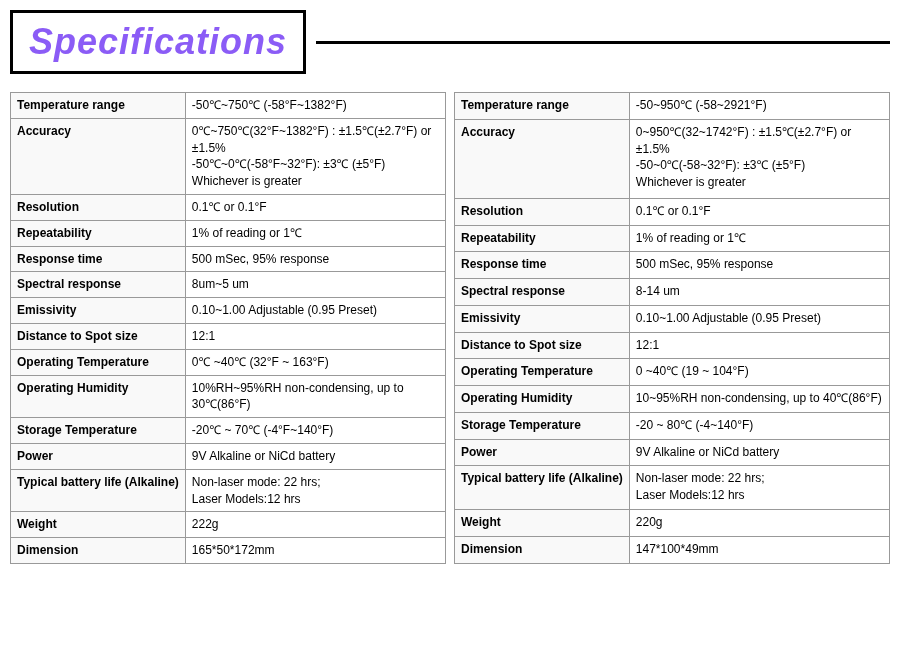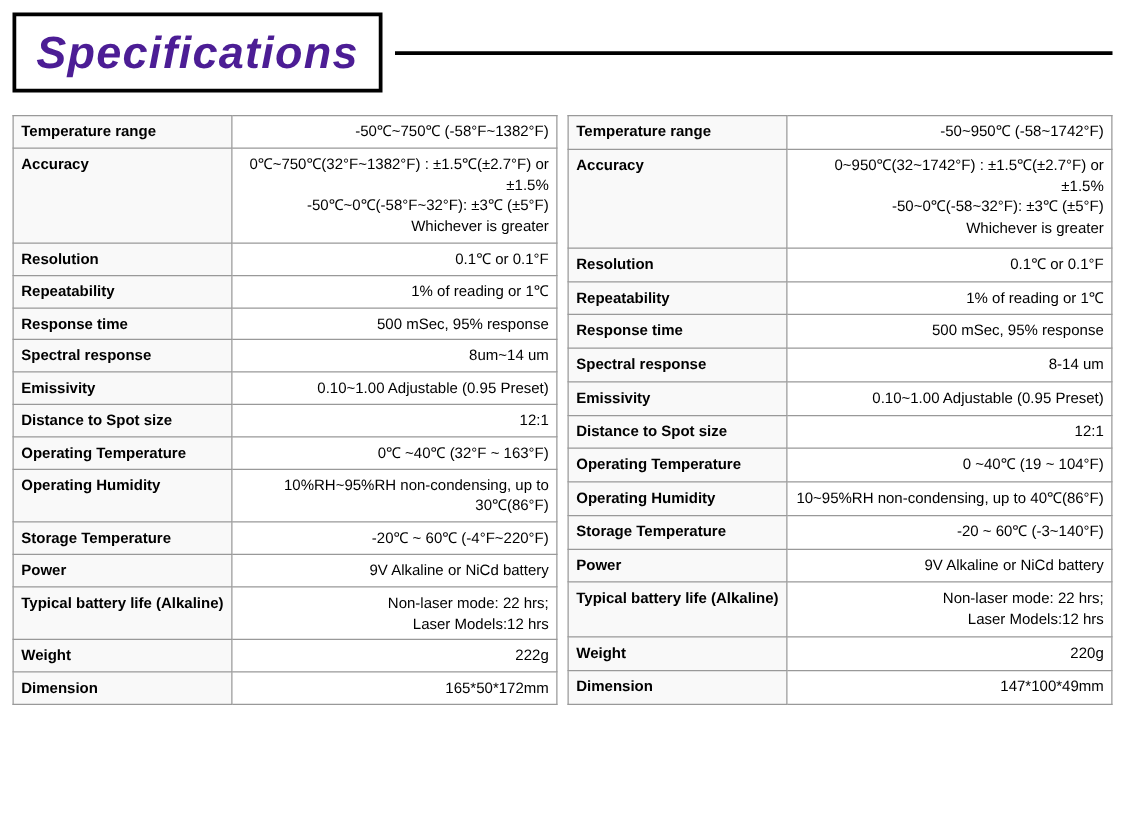--- a/index.html
+++ b/index.html
@@ -21,21 +21,21 @@
     .title-box {
       border: 3px solid #000;
       padding: 8px 16px;
       display: inline-block;
     }
 
     .title-text {
       font-size: 36px;
       font-weight: 900;
       font-style: italic;
-      color: #4c1d95;
+      color: #8b5cf6;
       letter-spacing: 1px;
       text-align: right;
     }
 
     .header-line {
       flex: 1;
       height: 3px;
       background: #000;
       margin-left: 10px;
     }
@@ -61,21 +61,20 @@
 
     .spec-table td:first-child {
       font-weight: bold;
       white-space: nowrap;
       width: 38%;
       background: #f9f9f9;
     }
 
     .spec-table td:last-child {
       width: 62%;
-      text-align: right;
     }
   </style>
 </head>
 <body>
 
 <div class="header-section">
   <div class="title-box">
     <span class="title-text">Specifications</span>
   </div>
   <div class="header-line"></div>
@@ -100,41 +99,41 @@
         <tr>
           <td>Repeatability</td>
           <td>1% of reading or 1℃</td>
         </tr>
         <tr>
           <td>Response time</td>
           <td>500 mSec, 95% response</td>
         </tr>
         <tr>
           <td>Spectral response</td>
-          <td>8um~14 um</td>
+          <td>8um~5 um</td>
         </tr>
         <tr>
           <td>Emissivity</td>
           <td>0.10~1.00 Adjustable (0.95 Preset)</td>
         </tr>
         <tr>
           <td>Distance to Spot size</td>
           <td>12:1</td>
         </tr>
         <tr>
           <td>Operating Temperature</td>
           <td>0℃ ~40℃ (32°F ~ 163°F)</td>
         </tr>
         <tr>
           <td>Operating Humidity</td>
           <td>10%RH~95%RH non-condensing, up to 30℃(86°F)</td>
         </tr>
         <tr>
           <td>Storage Temperature</td>
-          <td>-20℃ ~ 60℃ (-4°F~220°F)</td>
+          <td>-20℃ ~ 70℃ (-4°F~140°F)</td>
         </tr>
         <tr>
           <td>Power</td>
           <td>9V Alkaline or NiCd battery</td>
         </tr>
         <tr>
           <td>Typical battery life (Alkaline)</td>
           <td>Non-laser mode: 22 hrs;<br>Laser Models:12 hrs</td>
         </tr>
         <tr>
@@ -145,21 +144,21 @@
           <td>Dimension</td>
           <td>165*50*172mm</td>
         </tr>
       </tbody>
   </table>
 
   <table class="spec-table">
     <tbody id="right-tbody">
         <tr>
           <td>Temperature range</td>
-          <td>-50~950℃ (-58~1742°F)</td>
+          <td>-50~950℃ (-58~2921°F)</td>
         </tr>
         <tr>
           <td>Accuracy</td>
           <td>0~950℃(32~1742°F) : ±1.5℃(±2.7°F) or ±1.5%<br>-50~0℃(-58~32°F): ±3℃ (±5°F)<br>Whichever is greater</td>
         </tr>
         <tr>
           <td>Resolution</td>
           <td>0.1℃ or 0.1°F</td>
         </tr>
         <tr>
@@ -185,21 +184,21 @@
         <tr>
           <td>Operating Temperature</td>
           <td>0 ~40℃ (19 ~ 104°F)</td>
         </tr>
         <tr>
           <td>Operating Humidity</td>
           <td>10~95%RH non-condensing, up to 40℃(86°F)</td>
         </tr>
         <tr>
           <td>Storage Temperature</td>
-          <td>-20 ~ 60℃ (-3~140°F)</td>
+          <td>-20 ~ 80℃ (-4~140°F)</td>
         </tr>
         <tr>
           <td>Power</td>
           <td>9V Alkaline or NiCd battery</td>
         </tr>
         <tr>
           <td>Typical battery life (Alkaline)</td>
           <td>Non-laser mode: 22 hrs;<br>Laser Models:12 hrs</td>
         </tr>
         <tr>

